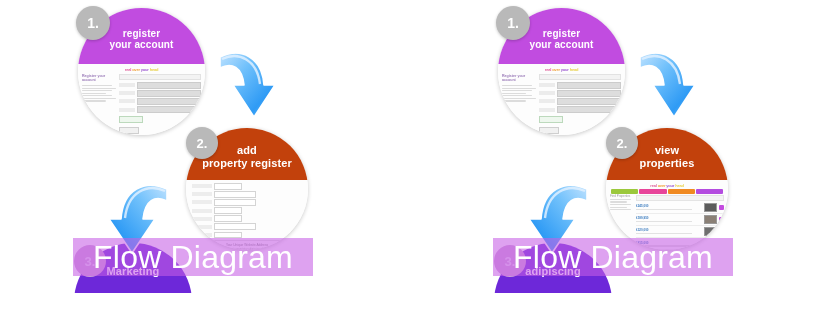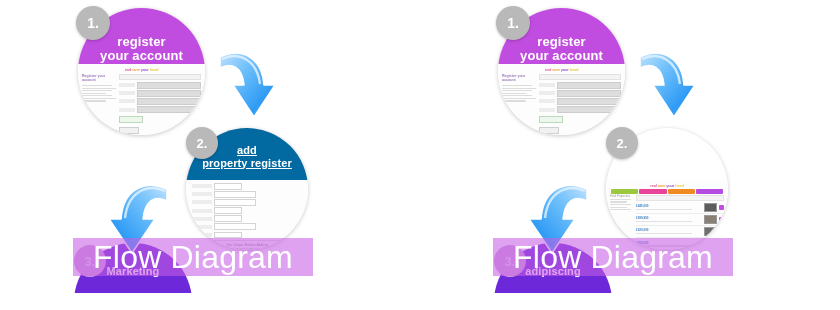--- a/index.html
+++ b/index.html
@@ -55,38 +55,36 @@
   .step-head span { display: block; }
 
   
   .step1 {
     left: 78px; top: 8px;
     width: 127px; height: 127px;
   }
   .step1 .step-head {
     height: 56px;
     background: #c14ce0;
-    font-size: 13px;
+    font-size: 10px;
     padding-top: 6px;
     box-sizing: border-box;
-    justify-content: flex-end;
   }
 
   
   .step2 {
     left: 186px; top: 128px;
     width: 122px; height: 122px;
   }
   .step2 .step-head {
     height: 52px;
-    background: #0369a1;
+    background: #c2410c;
     font-size: 11px;
     padding-top: 5px;
     box-sizing: border-box;
-    text-decoration: underline;
   }
 
   
   .step3 {
     left: 74px; top: 243px;
     width: 118px; height: 118px;
     box-shadow: none;
     background: transparent;
   }
   .step3 .step-head {
@@ -432,20 +430,24 @@
             <stop offset="75%" stop-color="#2f9bf5"></stop>
             <stop offset="100%" stop-color="#7cc6fc"></stop>
           </linearGradient>
         </defs>
         <path d="M5,12 C26,2 47,12 49,40 L60,40 L39,72 L18,40 L29,40 C27,22 17,17 5,23 Z" fill="url(#agR1)" stroke="#ffffff" stroke-width="1.6" stroke-linejoin="round"></path>
         <path d="M7,14 C24,6 42,15 45,39" fill="none" stroke="#dff0ff" stroke-width="2.4" opacity=".85"></path>
       </svg>
     </div>
 
     <div class="step step2">
+      <div class="step-head">
+        <span>view</span>
+        <span>properties</span>
+      </div>
       <div class="shot">
         <div class="mini-logo">
           <span class="lg1">real</span>
           <span class="lg2">over</span>
           <span class="lg3">your</span>
           <span class="lg4">head</span>
         </div>
         <div class="tbl-tabs">
           <div class="tt tt1"></div>
           <div class="tt tt2"></div>

